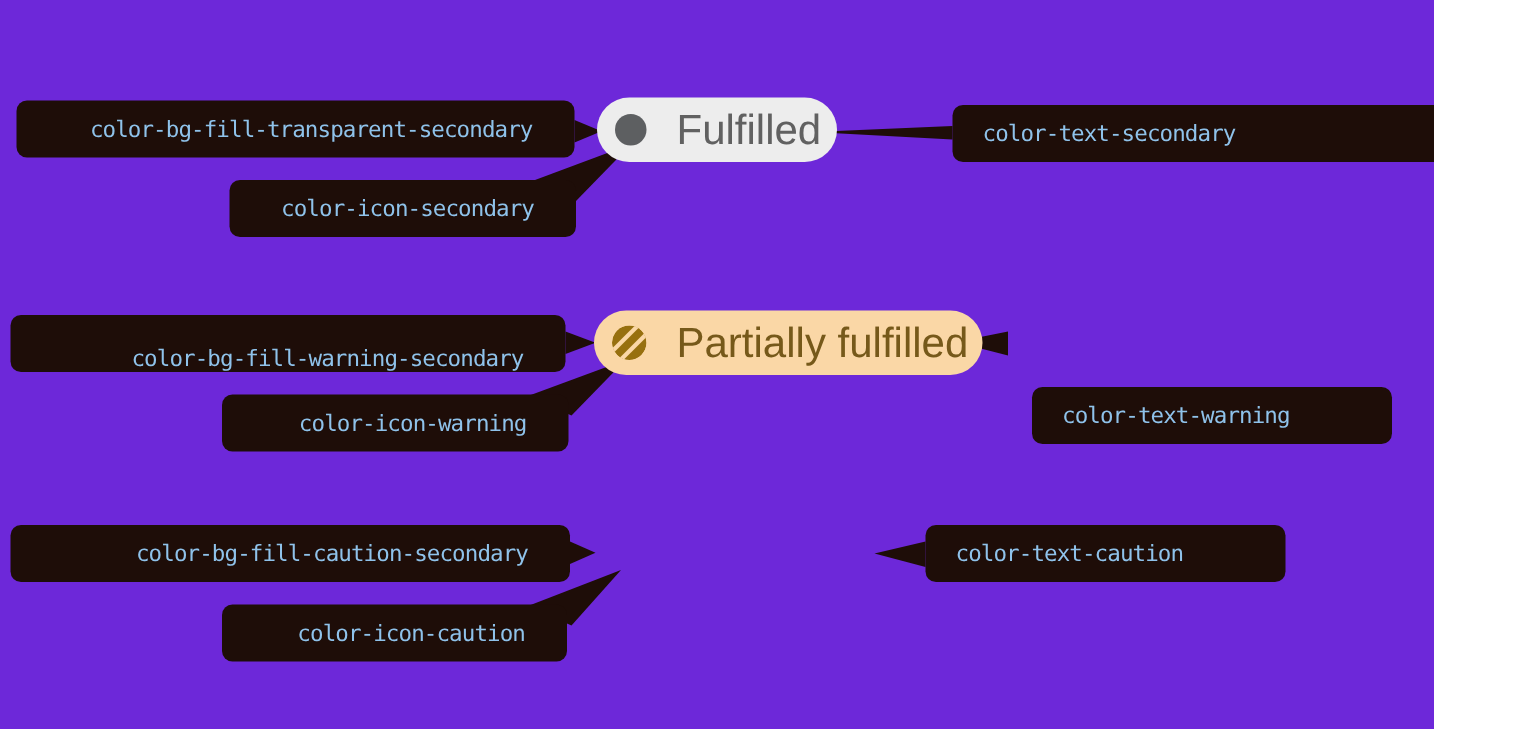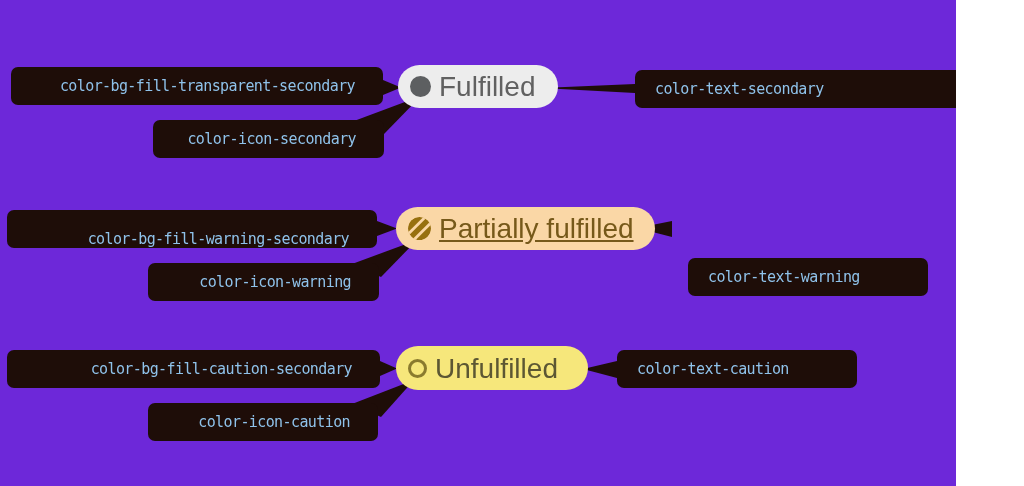--- a/index.html
+++ b/index.html
@@ -19,26 +19,26 @@
     font-size:15px; letter-spacing:-0.6px;
     display:flex; align-items:center; white-space:nowrap;
   }
   .note.align-right { justify-content:flex-end; padding-right:28px; }
   .note.align-left  { justify-content:flex-start; padding-left:20px; }
 
   
   .badge {
     position:absolute; height:43px; border-radius:22px;
     display:flex; align-items:center; box-sizing:border-box;
-    padding-left:12px; gap:8px; font-size:28px; white-space:nowrap;
+    padding-left:12px; gap:20px; font-size:28px; white-space:nowrap;
   }
   .badge .label { line-height:43px; }
 
   .badge.fulfilled   { background:#ededed; color:#616161; left:398px; top:65px;  width:160px; }
-  .badge.partial     { background:#fad7a6; color:#76591a; left:396px; top:207px; width:259px;text-decoration:underline; }
+  .badge.partial     { background:#fad7a6; color:#76591a; left:396px; top:207px; width:259px; }
   .badge.unfulfilled { background:#f6e77b; color:#5c5733; left:396px; top:346px; width:192px; height:44px; }
 
   .dot-icon {
     width:21px; height:21px; border-radius:50%;
     background:#5d5f61; flex:0 0 auto;
   }
   .ring-icon {
     width:13px; height:13px; border-radius:50%;
     border:3.5px solid #8a7b2e; background:transparent; flex:0 0 auto;
   }
@@ -121,24 +121,20 @@
   </div>
 
   <div class="note align-right" id="n-icon-2">
     <span>color-icon-warning</span>
   </div>
 
   <div class="note align-right" id="n-bg-3">
     <span>color-bg-fill-caution-secondary</span>
   </div>
 
-  <div class="badge unfulfilled">
-    <span class="ring-icon"></span>
-    <span class="label">Unfulfilled</span>
-  </div>
 
   <div class="note align-left" id="n-text-3">
     <span>color-text-caution</span>
   </div>
 
   <div class="note align-right" id="n-icon-3">
     <span>color-icon-caution</span>
   </div>
 
 </div>

